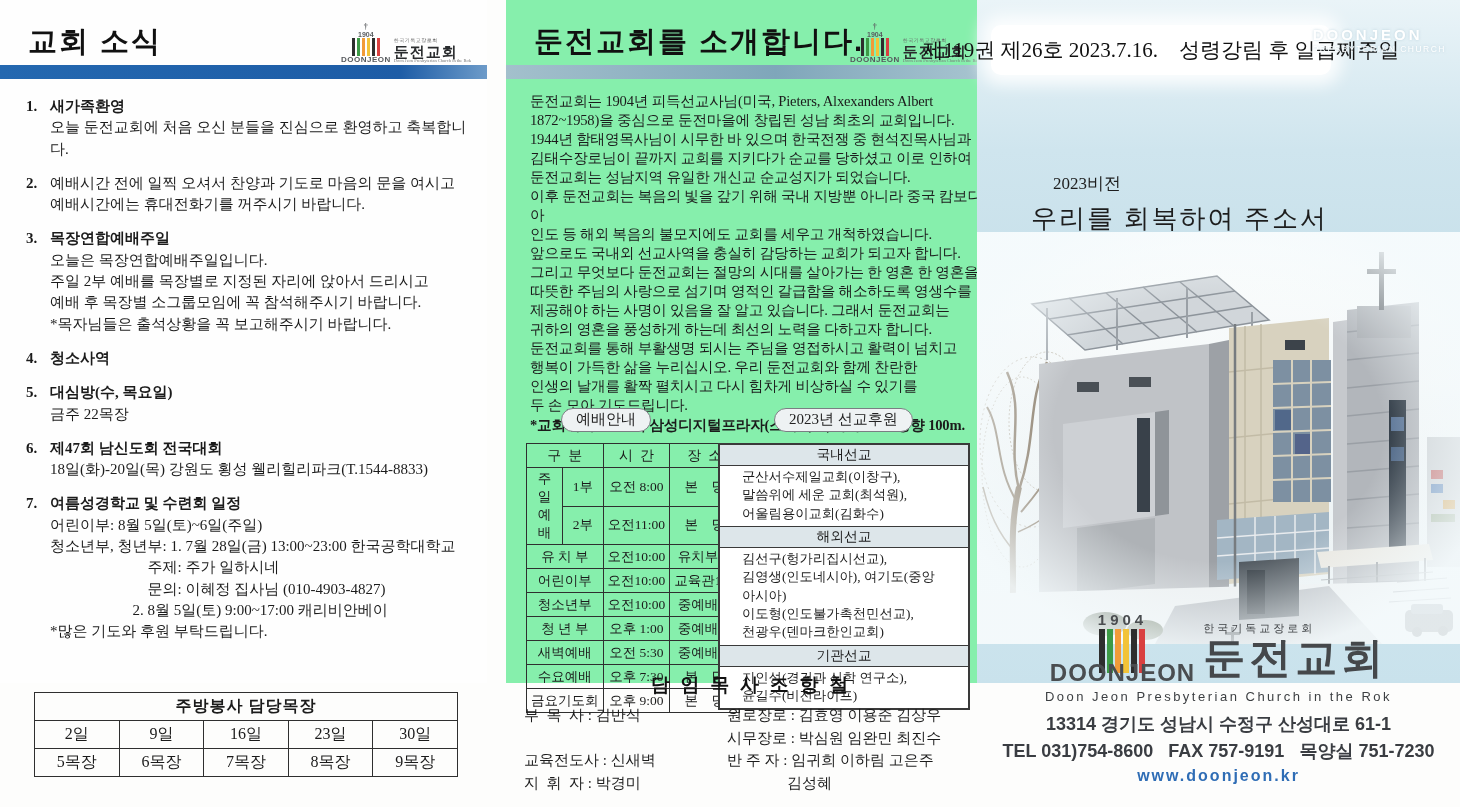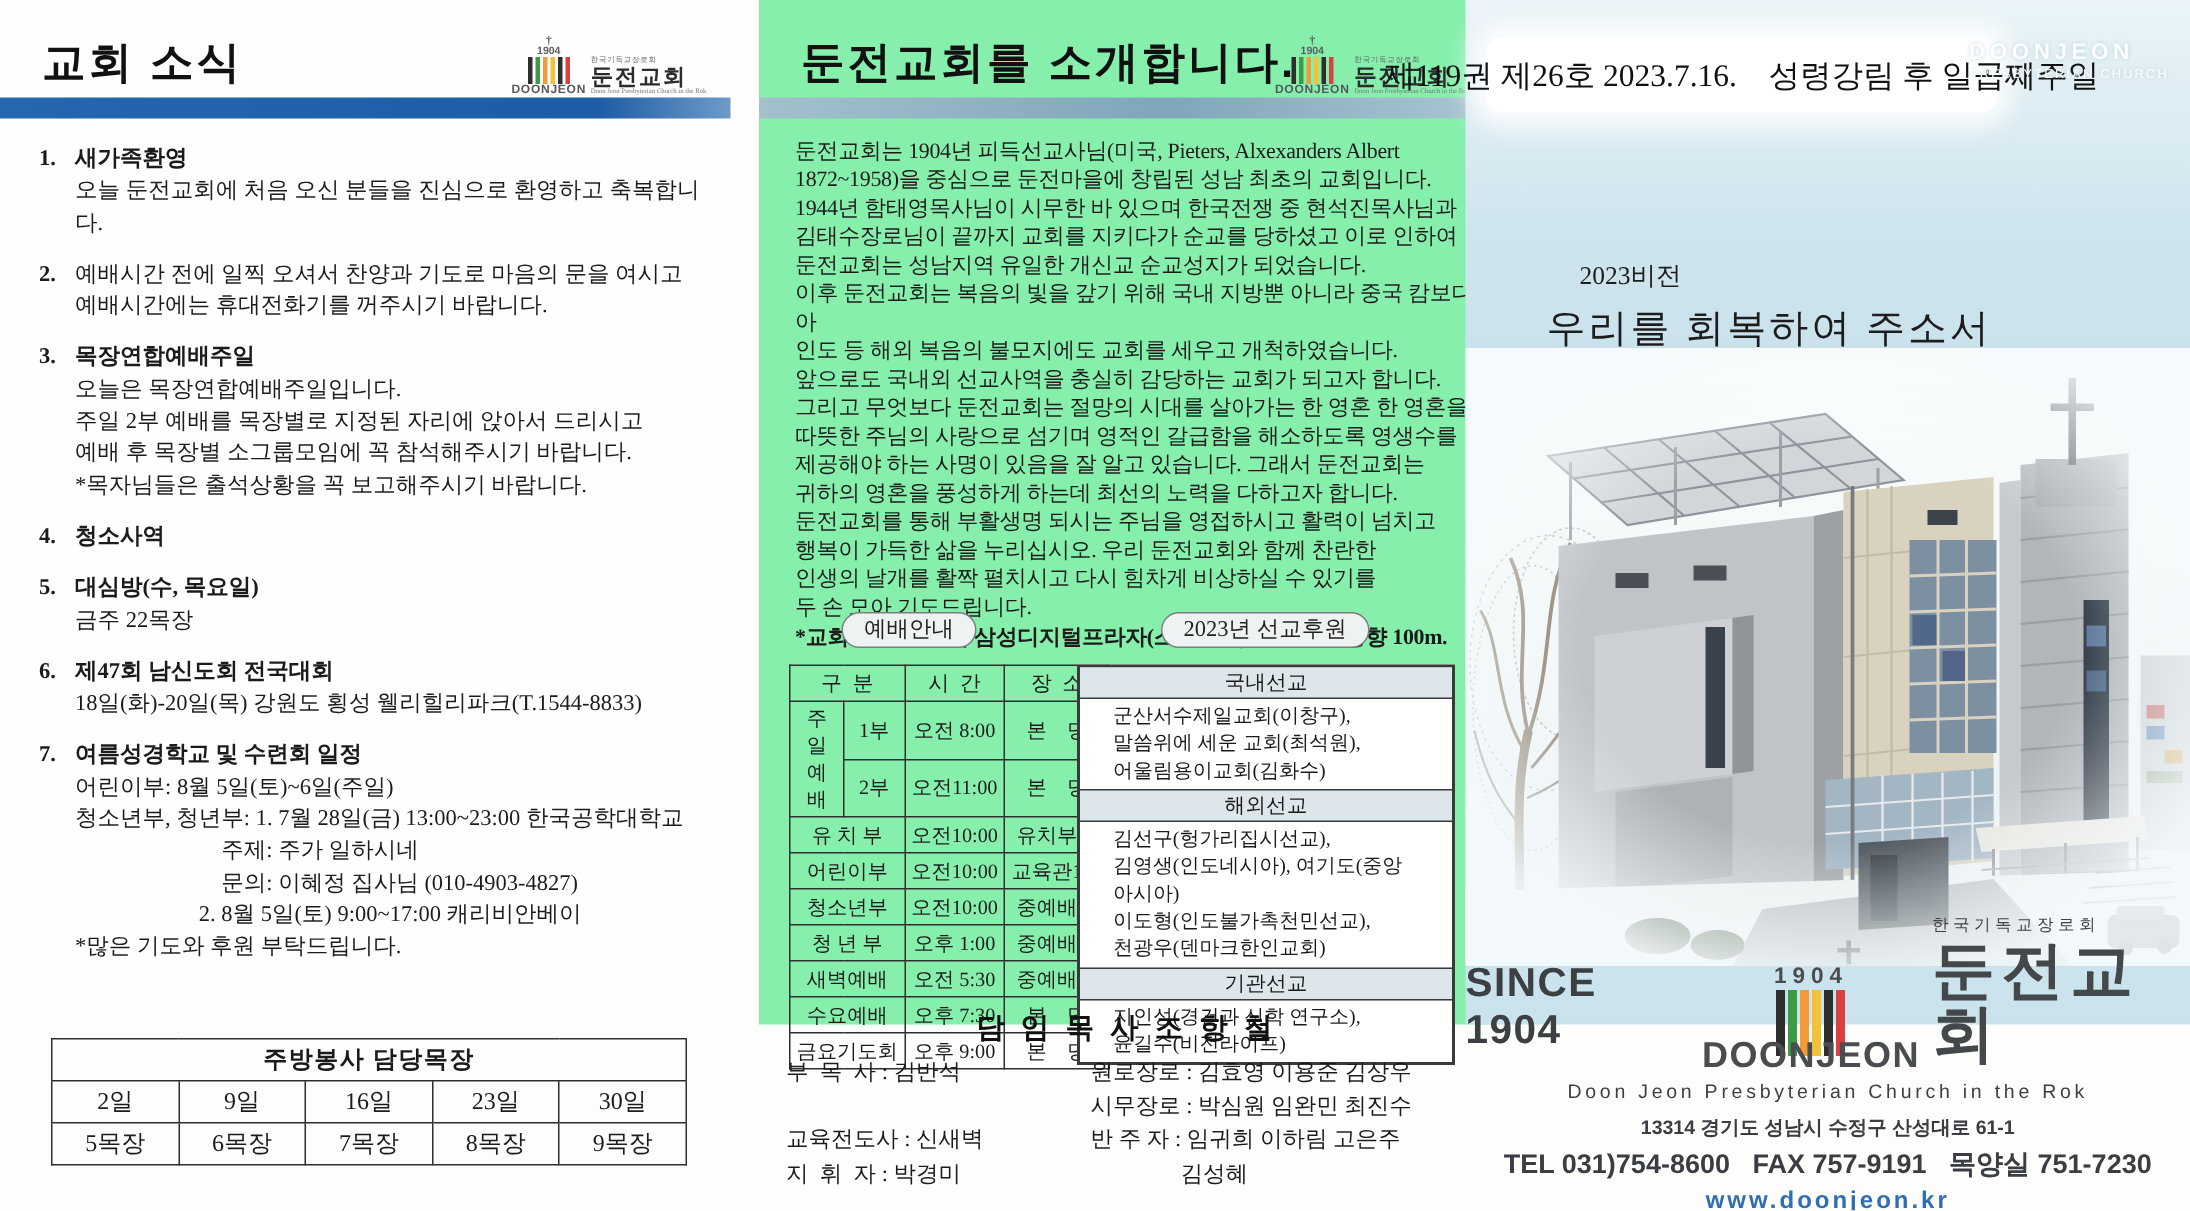--- a/index.html
+++ b/index.html
@@ -102,21 +102,21 @@
   .mark-big { display:flex; flex-direction:column; align-items:center; }
   .mark-big .yr { font-size:15px; letter-spacing:4px; color:#4a4d50; }
   .mark-big .bars { margin-top:2px; }
   .mark-big .bars i { width:6px; height:44px; }
   .mark-big .dj { font-family:"Liberation Sans",sans-serif; font-weight:bold; font-size:24px;
     color:#4a4d50; letter-spacing:1px; margin-top:-12px; }
   .foot-name { display:flex; flex-direction:column; line-height:1; padding-bottom:6px; }
   .foot-name .den { font-size:11px; color:#3f4245; letter-spacing:3px; margin-bottom:3px; }
   .foot-name .nm { font-weight:bold; font-size:42px; color:#45484b; letter-spacing:4px; }
   .foot-eng { text-align:center; font-size:13px; color:#3c3f42; letter-spacing:2.5px; margin-top:4px; }
-  .foot-addr { text-align:center; font-weight:bold; font-size:13px; color:#3a3d42; margin-top:8px; }
+  .foot-addr { text-align:center; font-weight:bold; font-size:18px; color:#3a3d42; margin-top:8px; }
   .foot-tel  { text-align:center; font-weight:bold; font-size:18px; color:#3a3d42; margin-top:3px; white-space:pre; }
   .foot-web  { text-align:center; font-weight:bold; font-size:16px; color:#2f6db5; letter-spacing:2px; margin-top:4px; }
 </style>
 </head>
 <body>
 
 <div class="page">
 
   <div class="panel panel-left">
     <div class="head-row">
@@ -497,21 +497,20 @@
           <circle cx="466" cy="399" r="5" fill="#23282c"></circle>
 
         <rect x="254" y="395" width="3" height="16" fill="#3a3f44"></rect>
         <rect x="248" y="400" width="15" height="3" fill="#3a3f44"></rect>
       </svg>
       <div class="photo-fade"></div>
     </div>
 
     <div class="foot">
       <div class="foot-row">
-        <div class="since">SINCE 1904</div>
         <div class="mark mark-big">
           <span class="yr">1904</span>
           <span class="bars">
             <i style="background:#2e2e2e"></i>
               <i style="background:#3d9a46"></i>
               <i style="background:#f29b38"></i>
               <i style="background:#f2c338"></i>
               <i style="background:#2e2e2e"></i>
               <i style="background:#d94040"></i>
           </span>

